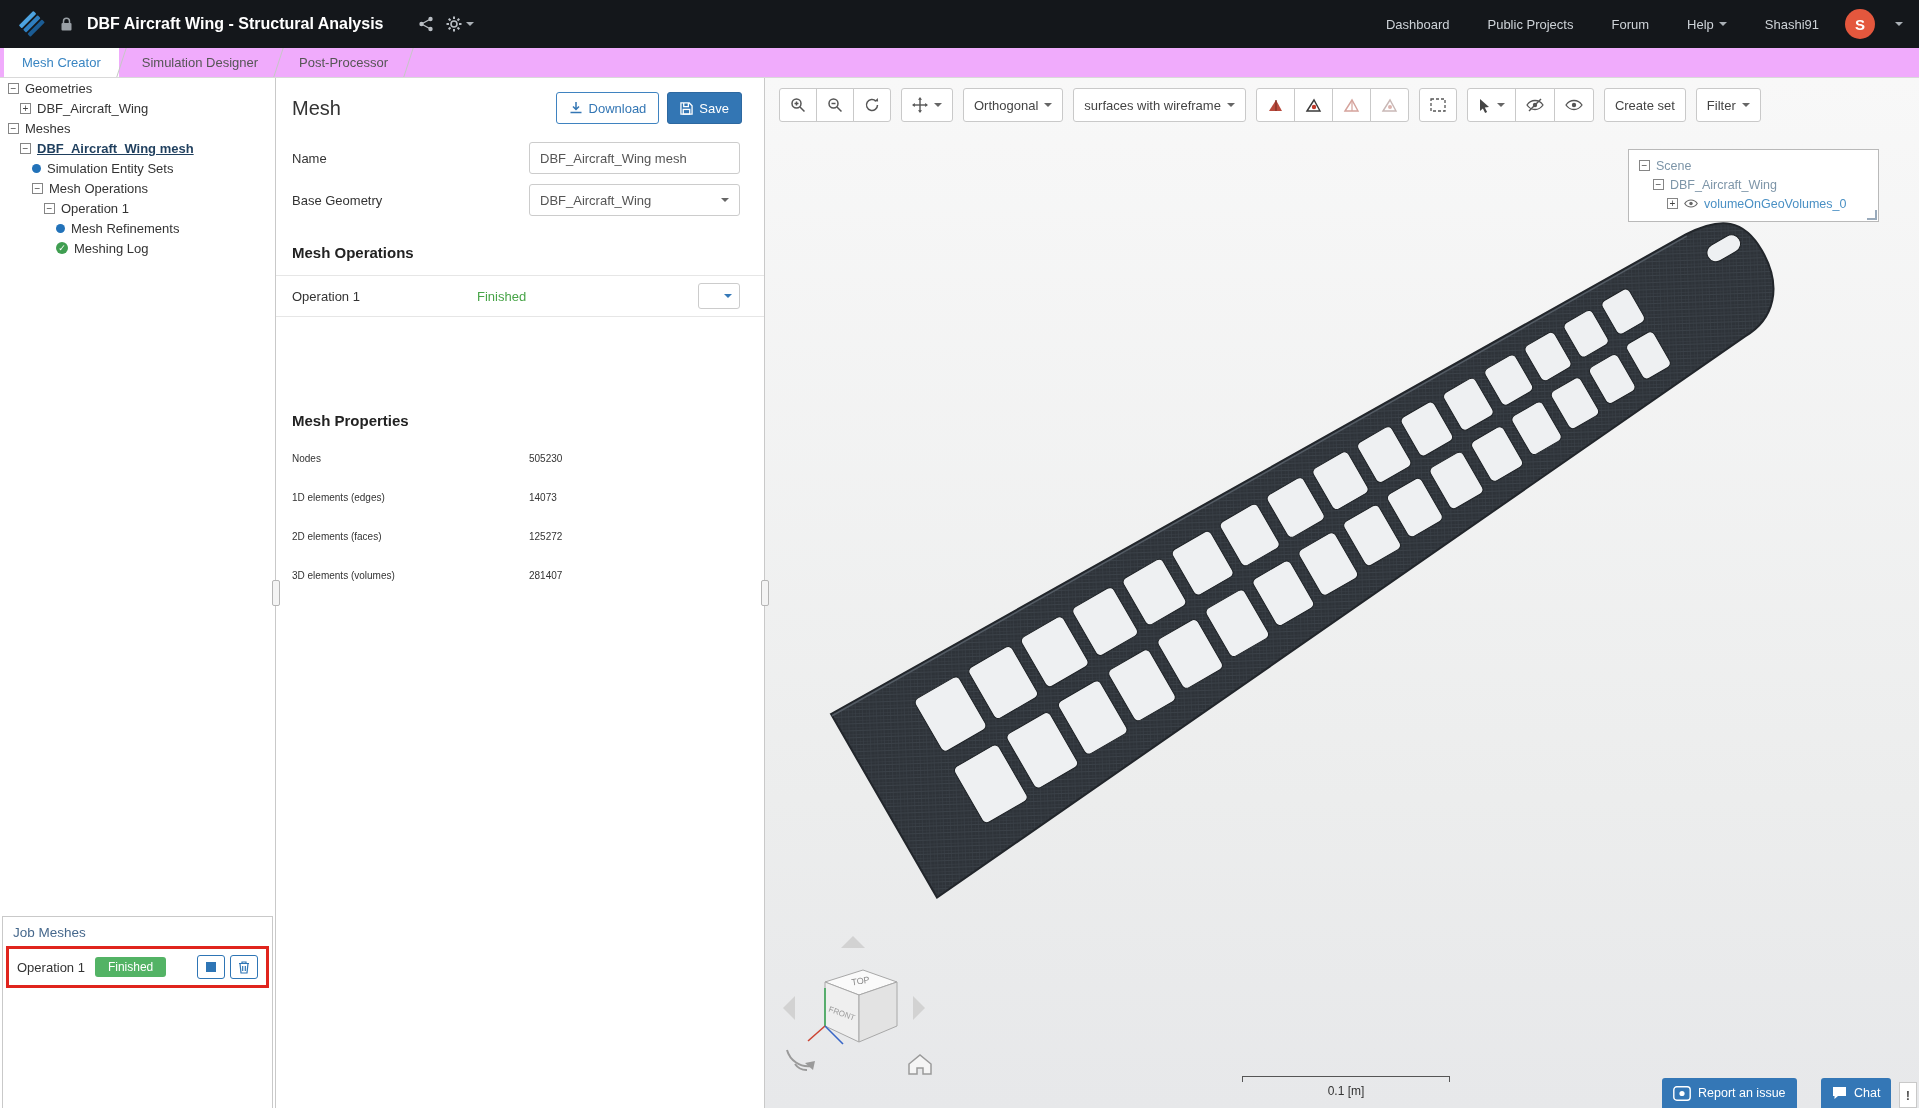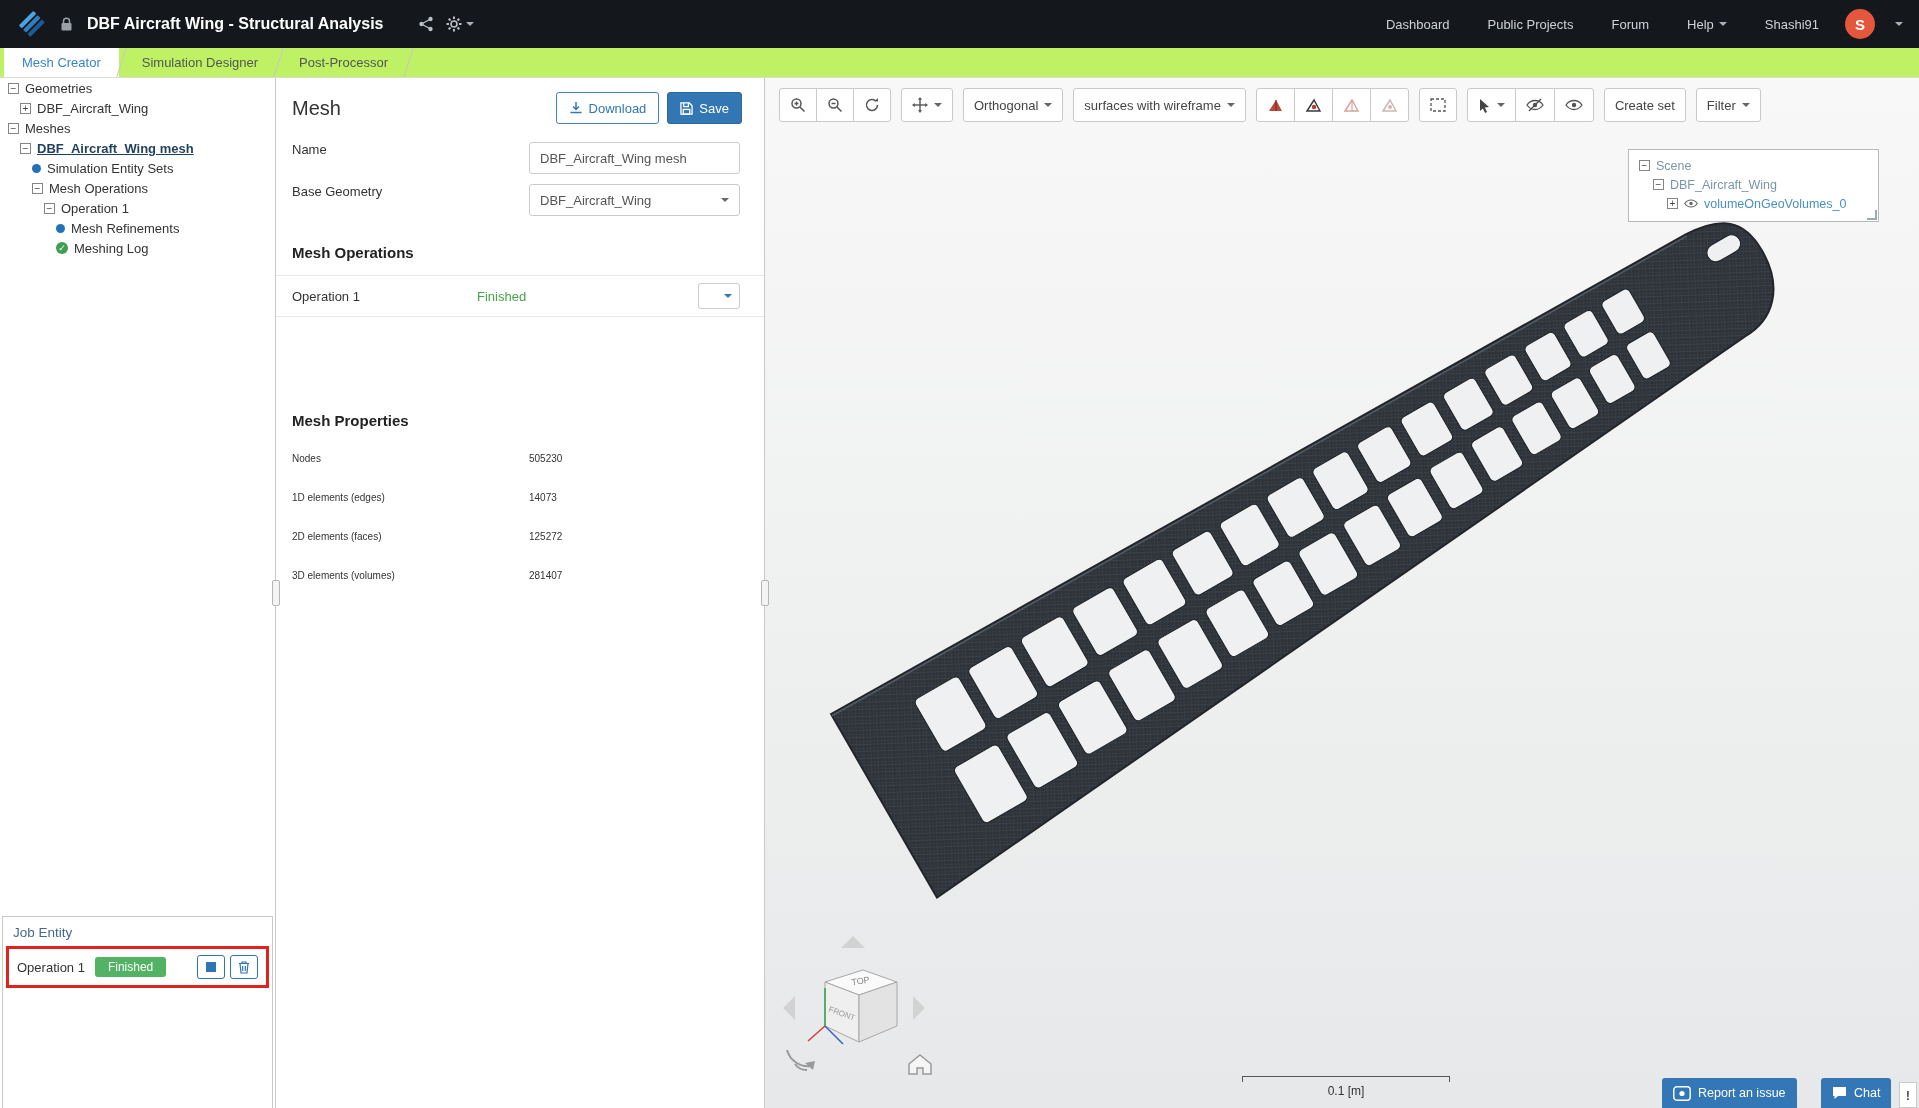--- a/index.html
+++ b/index.html
@@ -12,21 +12,21 @@
   .hdr-title { color:#fff; font-size:16px; font-weight:bold; margin-left:2px; }
   .hdr-icon { display:flex; align-items:center; color:#b9bec4; cursor:pointer; gap:4px; }
   .hdr-spacer { flex:1; }
   .hdr-link { color:#ced3d8; font-size:13px; margin-left:26px; cursor:pointer; display:flex; align-items:center; gap:5px; }
   .avatar { width:30px; height:30px; border-radius:50%; background:#e4573d; color:#fff; font-size:15px; font-weight:bold;
     display:flex; align-items:center; justify-content:center; margin-left:14px; cursor:pointer; }
   .caret { width:0; height:0; border-left:4px solid transparent; border-right:4px solid transparent; border-top:4px solid currentColor; display:inline-block; }
   .caret-lt { border-top-color:#aab0b6; }
 
   
-  .tab-bar { height:30px; background:#bef264; border-bottom:1px solid #d9d9d9; display:flex; align-items:stretch; padding-left:4px; }
+  .tab-bar { height:30px; background:#f0abfc; border-bottom:1px solid #d9d9d9; display:flex; align-items:stretch; padding-left:4px; }
   .tab { padding:0 18px; font-size:13px; color:#555; display:flex; align-items:center; cursor:pointer; }
   .tab.active { background:#fff; color:#3985c2; }
   .tab-sep { width:1px; background:#c6c6c6; margin:0 2px; transform:skewX(-18deg); }
 
   
   .main { display:flex; height:1030px; }
 
   
   .navigator { width:276px; background:#fff; border-right:1px solid #c9c9c9; position:relative; }
   .nav-title { font-size:18px; color:#333; padding:14px 12px 12px 12px; }
@@ -46,21 +46,21 @@
   .job-btn { width:28px; height:24px; border:1px solid #2e75b5; border-radius:3px; background:#fff; display:flex; align-items:center; justify-content:center; cursor:pointer; }
   .stop-sq { width:10px; height:10px; background:#2e75b5; }
 
   
   .mesh-panel { width:489px; background:#fff; border-right:1px solid #c9c9c9; position:relative; }
   .panel-head { display:flex; align-items:center; padding:14px 22px 0 16px; gap:8px; }
   .panel-title { font-size:20px; color:#333; flex:1; }
   .btn { height:32px; border-radius:3px; font-size:13px; display:inline-flex; align-items:center; gap:6px; padding:0 12px; cursor:pointer; border:1px solid transparent; }
   .btn-outline { background:#fff; border-color:#3f83c0; color:#3376b4; }
   .btn-primary { background:#3376b4; border-color:#2d68a0; color:#fff; }
-  .form-row { display:flex; align-items:flex-start; padding-left:16px; margin-top:18px; }
+  .form-row { display:flex; align-items:center; padding-left:16px; margin-top:18px; }
   .form-row + .form-row { margin-top:10px; }
   .form-label { font-size:13px; color:#333; }
   .form-ctl { margin-left:auto; margin-right:24px; width:211px; }
   .text-input { width:100%; height:32px; border:1px solid #ccc; border-radius:3px; font-size:13px; color:#555; padding:0 10px; font-family:inherit; }
   .select-box { width:100%; height:32px; border:1px solid #ccc; border-radius:3px; font-size:13px; color:#555; padding:0 10px; display:flex; align-items:center; cursor:pointer; background:#fff; }
   .select-box .caret { margin-left:auto; color:#666; }
   .section-h { font-size:15px; font-weight:bold; color:#222; padding-left:16px; margin-top:28px; }
   .op-row { margin-top:14px; border-top:1px solid #e6e6e6; border-bottom:1px solid #e6e6e6; height:42px; display:flex; align-items:center; padding:0 24px 0 16px; }
   .op-name { font-size:13px; color:#333; width:185px; }
   .op-status { font-size:13px; color:#47a447; }
@@ -197,21 +197,21 @@
           <span class="dot"></span>
           <span class="tree-label">Mesh Refinements</span>
         </div>
         <div class="tree-row" style="padding-left: 56px;">
           <span class="check">✓</span>
           <span class="tree-label">Meshing Log</span>
         </div>
       </div>
 
     <div class="job-box">
-      <div class="job-title">Job Entity</div>
+      <div class="job-title">Job Meshes</div>
       <div class="job-row">
         <span class="job-name">Operation 1</span>
         <span class="badge">Finished</span>
         <span class="job-btns">
           <span class="job-btn">
               <span class="stop-sq"></span>
             </span>
           <span class="job-btn">
             <svg width="12" height="14" viewBox="0 0 12 14">
                 <g fill="none" stroke="#2e75b5" stroke-width="1.2">

